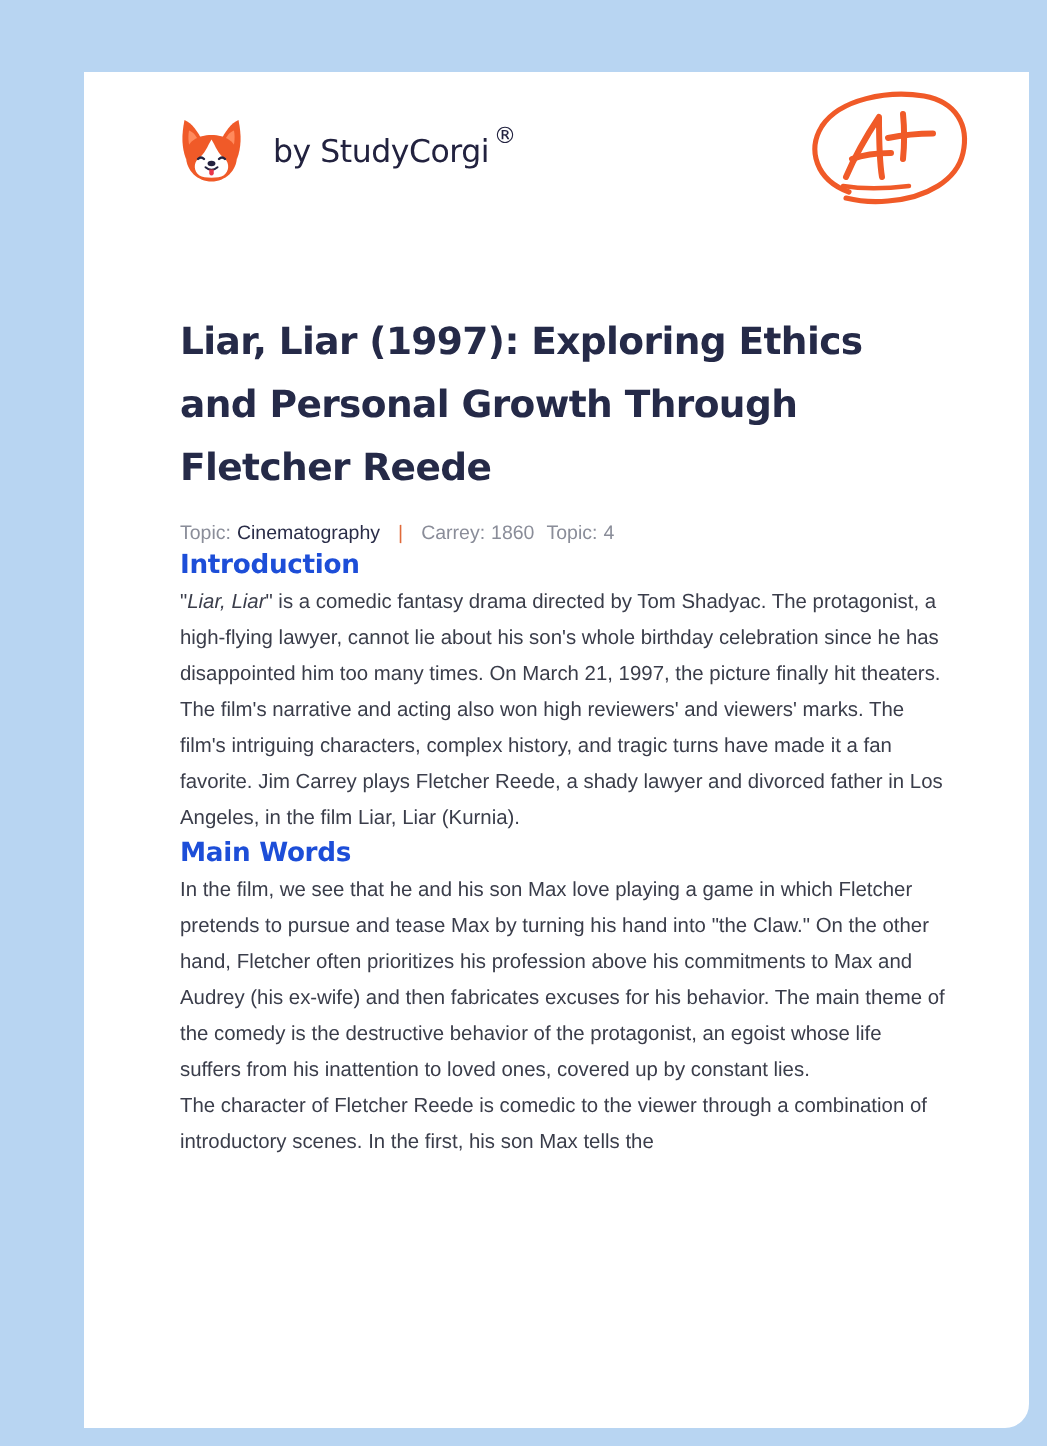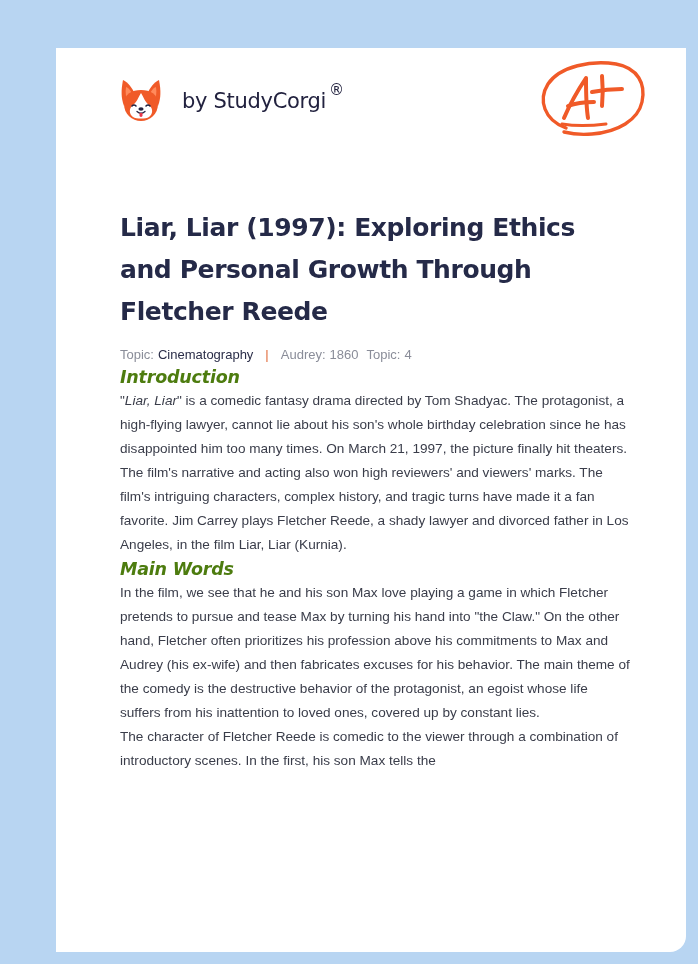--- a/index.html
+++ b/index.html
@@ -101,23 +101,22 @@
   }
   .meta .gap {
     margin-left: 8px;
   }
   h2.section {
     margin: 0;
     font-family: "DejaVu Sans", sans-serif;
     font-weight: bold;
     font-size: 17.5px;
     line-height: 24px;
-    color: #4d7c0f;
+    color: #1d4ed8;
     letter-spacing: -0.2px;
-    font-style: italic;
   }
   p.body {
     margin: 0;
     font-size: 13.6px;
     line-height: 24px;
     color: #3a3d4a;
   }
   .intro-h { margin-top: 22px; }
   .intro-p { margin-top: 13px; }
   .theme-h { margin-top: 20px; }
@@ -168,21 +167,21 @@
     </svg>
   </div>
 
   <div class="content">
     <h1 class="title">Liar, Liar (1997): Exploring Ethics and Personal Growth Through Fletcher Reede</h1>
 
     <div class="meta">
       <span>Topic:</span>
       <span class="topic-value">Cinematography</span>
       <span class="sep">|</span>
-      <span>Audrey:</span>
+      <span>Carrey:</span>
       <span style="margin-left:4px">1860</span>
       <span class="gap">Topic:</span>
       <span style="margin-left:4px">4</span>
     </div>
 
     <h2 class="section intro-h">Introduction</h2>
     <p class="body intro-p"><span>"</span><em>Liar, Liar</em><span>" is a comedic fantasy drama directed by Tom Shadyac. The protagonist, a high-flying lawyer, cannot lie about his son's whole birthday celebration since he has disappointed him too many times. On March 21, 1997, the picture finally hit theaters. The film's narrative and acting also won high reviewers' and viewers' marks. The film's intriguing characters, complex history, and tragic turns have made it a fan favorite. Jim Carrey plays Fletcher Reede, a shady lawyer and divorced father in Los Angeles, in the film Liar, Liar (Kurnia).</span></p>
 
     <h2 class="section theme-h">Main Words</h2>
     <p class="body theme-p">In the film, we see that he and his son Max love playing a game in which Fletcher pretends to pursue and tease Max by turning his hand into "the Claw." On the other hand, Fletcher often prioritizes his profession above his commitments to Max and Audrey (his ex-wife) and then fabricates excuses for his behavior. The main theme of the comedy is the destructive behavior of the protagonist, an egoist whose life suffers from his inattention to loved ones, covered up by constant lies.</p>

